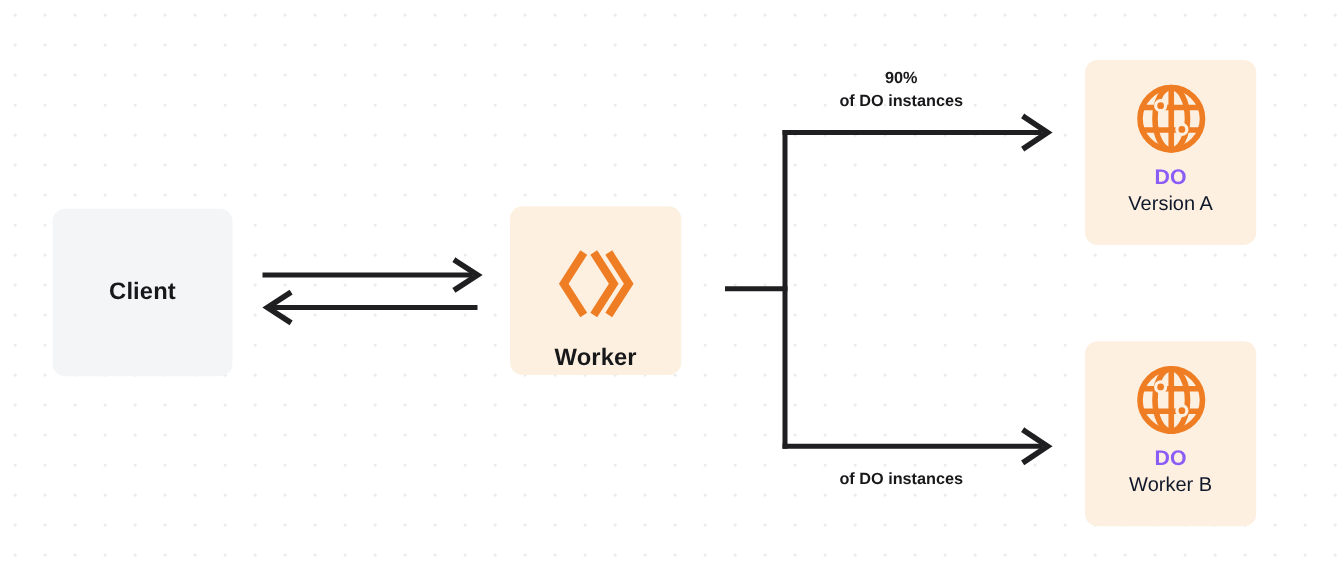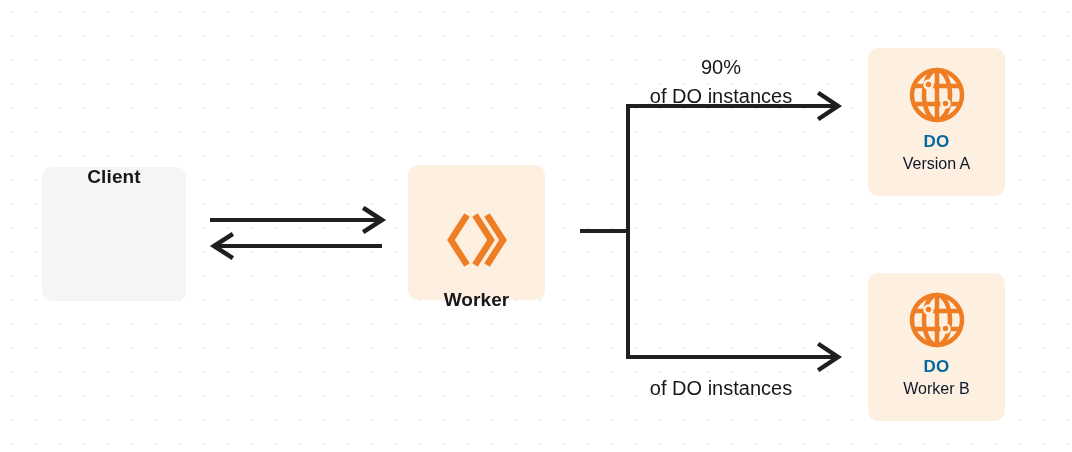--- a/index.html
+++ b/index.html
@@ -21,36 +21,37 @@
   }
 
   
   .node {
     position: absolute;
     box-sizing: border-box;
     border-radius: 10px;
     display: flex;
     flex-direction: column;
     align-items: center;
+    justify-content: center;
   }
   .node-client {
     left: 42px;
     top: 167px;
     width: 144px;
     height: 134px;
     background: #f4f5f7;
   }
   .node-worker {
     left: 408px;
     top: 165px;
     width: 137px;
     height: 135px;
     background: #fdf0e1;
     justify-content: flex-start;
-    padding-top: 44px;
+    padding-top: 31px;
   }
   .node-do-a {
     left: 868px;
     top: 48px;
     width: 137px;
     height: 148px;
     background: #fdf0e1;
     justify-content: flex-start;
     padding-top: 18px;
   }
@@ -67,21 +68,21 @@
   .node-title {
     font-size: 19px;
     font-weight: bold;
     color: #18181b;
     letter-spacing: 0.1px;
     line-height: 1.1;
   }
   .node-title-sm {
     font-size: 17px;
     font-weight: bold;
-    color: #0369a1;
+    color: #8b5cf6;
     letter-spacing: 0.2px;
     line-height: 1.15;
     text-align: center;
   }
   .node-sub {
     font-size: 16px;
     font-weight: normal;
     color: #0f172a;
     line-height: 1.25;
     margin-top: 2px;
@@ -112,22 +113,22 @@
   .arrow-svg {
     position: absolute;
     overflow: visible;
   }
 
   
   .edge-label {
     position: absolute;
     text-align: center;
     color: #18181b;
-    font-size: 20px;
-    font-weight: normal;
+    font-size: 13px;
+    font-weight: bold;
     line-height: 1.45;
     white-space: nowrap;
   }
 </style>
 </head>
 <body>
 
 <div id="canvas">
 
   <div class="node node-client">

